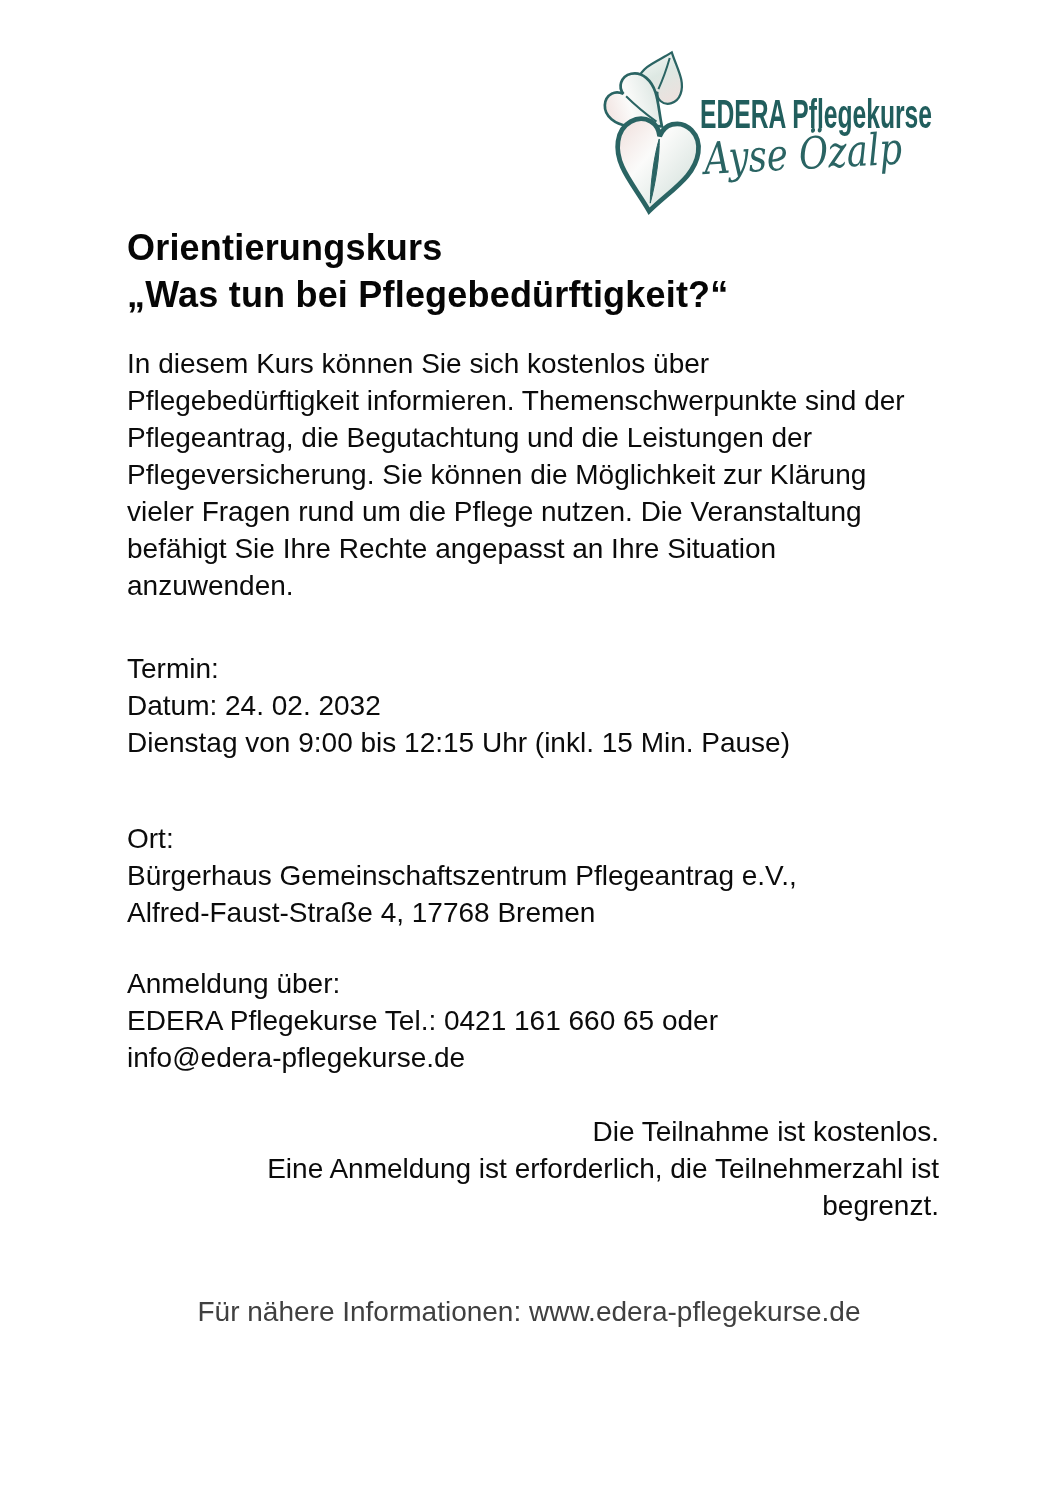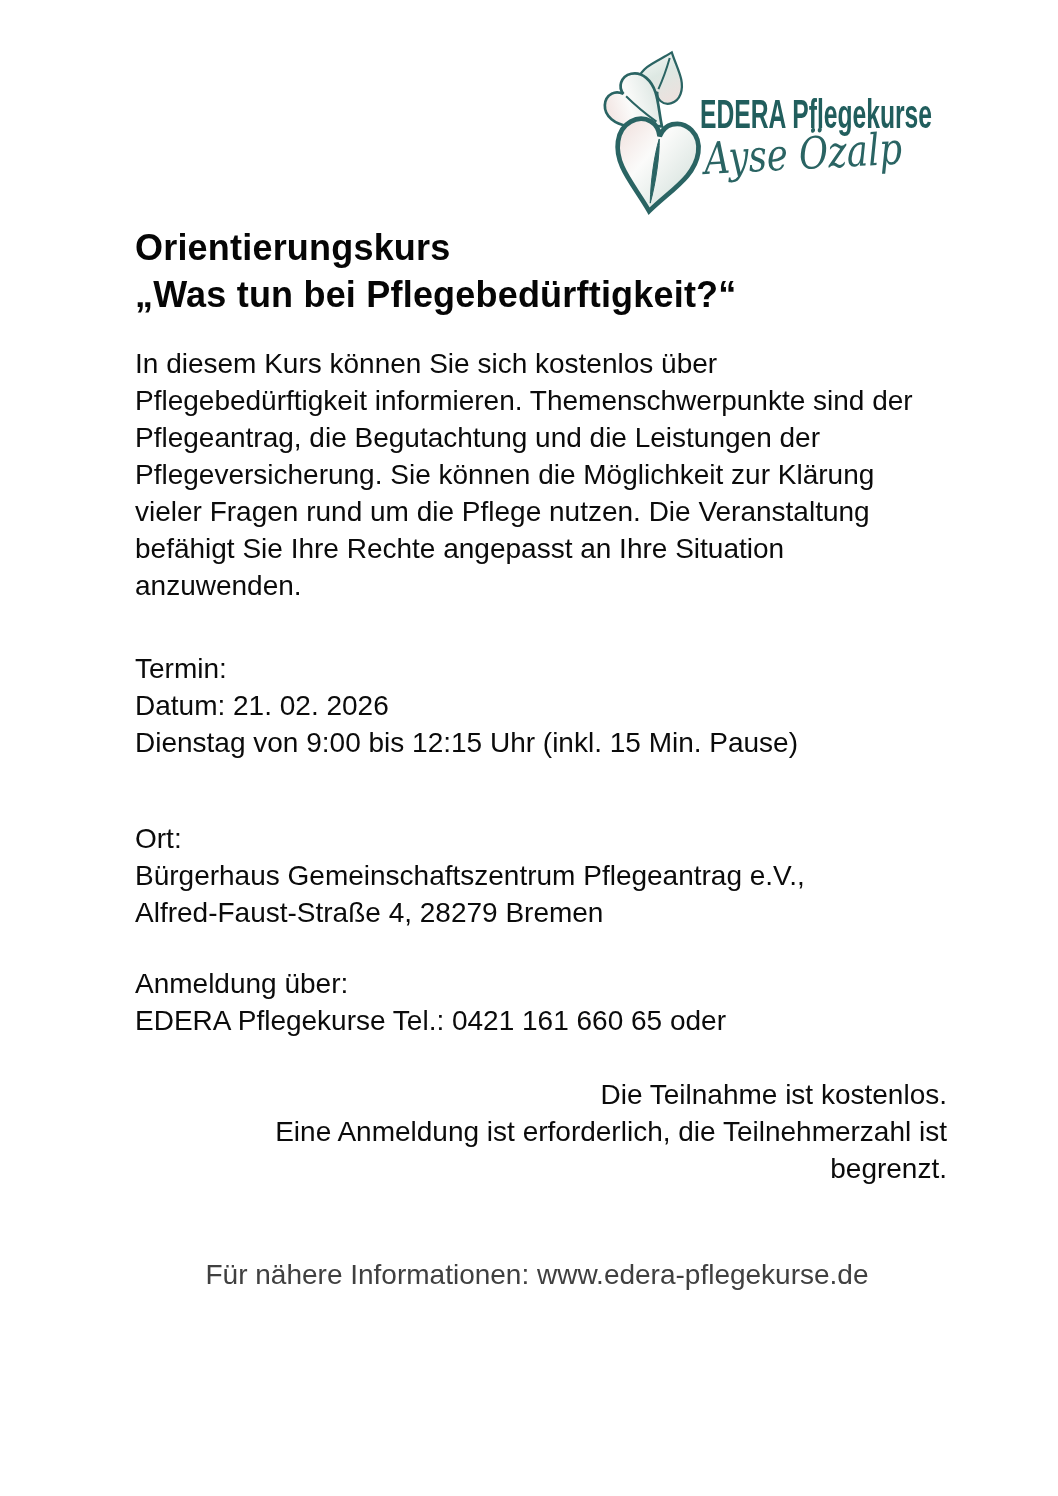--- a/index.html
+++ b/index.html
@@ -17,21 +17,20 @@
     left: 593px;
     top: 50px;
     width: 350px;
     height: 165px;
   }
   .content {
     position: absolute;
     left: 127px;
     top: 224px;
     width: 812px;
-    margin-left: 8px;
   }
   .title {
     margin: 0;
     font-size: 36px;
     line-height: 47px;
     font-weight: bold;
     letter-spacing: 0.2px;
     color: #060606;
   }
   .title-line { white-space: pre; }
@@ -124,33 +123,34 @@
     <div class="body intro">In diesem Kurs können Sie sich kostenlos über
 Pflegebedürftigkeit informieren. Themenschwerpunkte sind der
 Pflegeantrag, die Begutachtung und die Leistungen der
 Pflegeversicherung. Sie können die Möglichkeit zur Klärung
 vieler Fragen rund um die Pflege nutzen. Die Veranstaltung
 befähigt Sie Ihre Rechte angepasst an Ihre Situation
 anzuwenden.</div>
 
     <div class="sec-termin">
       <div class="body subhead">Termin:</div>
-      <div class="body">Datum: 21. 02. 2026</div>
+      <div class="body">Datum: 24. 02. 2032</div>
       <div class="body">Dienstag von 9:00 bis 12:15 Uhr (inkl. 15 Min. Pause)</div>
     </div>
 
     <div class="sec-ort">
       <div class="body subhead">Ort:</div>
       <div class="body">Bürgerhaus Gemeinschaftszentrum Pflegeantrag e.V.,</div>
-      <div class="body">Alfred-Faust-Straße 4, 28279 Bremen</div>
+      <div class="body">Alfred-Faust-Straße 4, 17768 Bremen</div>
     </div>
 
     <div class="sec-anmeldung">
       <div class="body subhead">Anmeldung über:</div>
       <div class="body">EDERA Pflegekurse Tel.: 0421 161 660 65 oder</div>
+      <div class="body">info@edera-pflegekurse.de</div>
     </div>
 
     <div class="body multiline note">Die Teilnahme ist kostenlos.
 Eine Anmeldung ist erforderlich, die Teilnehmerzahl ist
 begrenzt.</div>
 
     <div class="footer-line">Für nähere Informationen: www.edera-pflegekurse.de</div>
 
   </div>
 </div>

